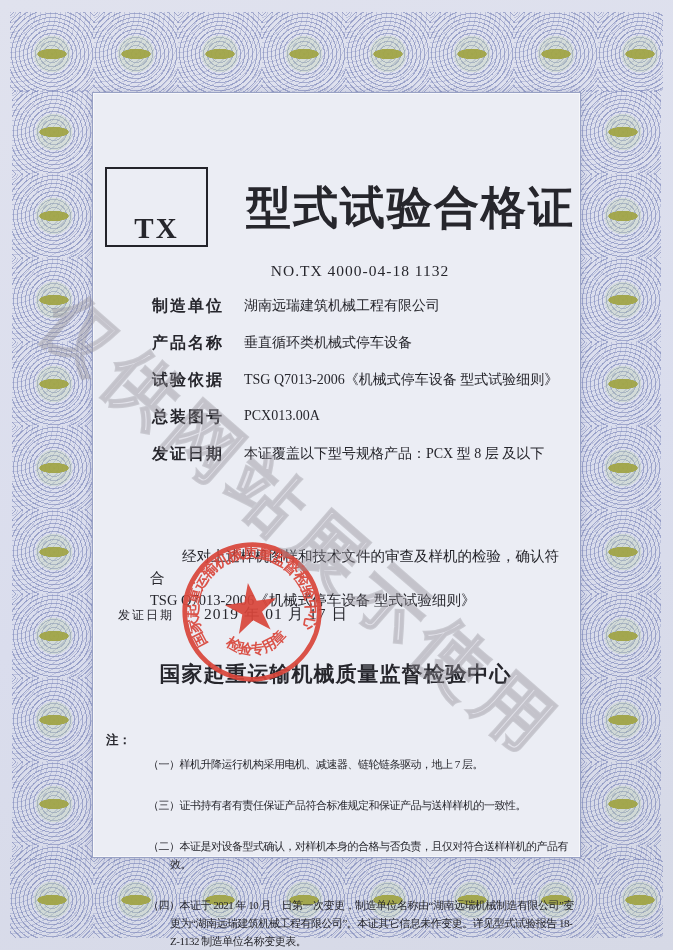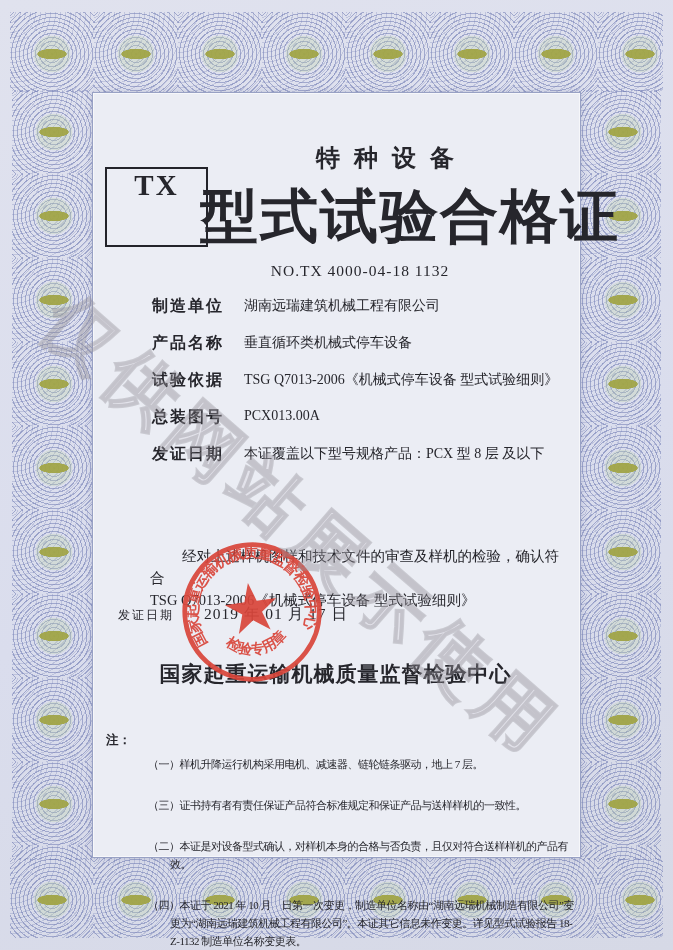--- a/index.html
+++ b/index.html
@@ -25,27 +25,27 @@
   
   .panel{
     position:absolute;left:92px;top:92px;width:487px;height:764px;
     background:#ebedf4;border:1px solid #98a1c4;
     box-shadow:inset 0 0 0 1px rgba(255,255,255,.55), 0 0 6px rgba(90,100,150,.25);
     z-index:1;
   }
   
   .tx-box{
     position:absolute;left:105px;top:167px;width:99px;height:76px;
-    border:2px solid #23232a;display:flex;align-items:flex-start;justify-content:center;
+    border:2px solid #23232a;display:flex;align-items:flex-end;justify-content:center;
     font-size:29px;font-weight:700;letter-spacing:2px;z-index:2;
   }
   .title-small{position:absolute;left:225px;top:142px;width:320px;text-align:center;
     font-size:24px;font-weight:700;letter-spacing:14px;text-indent:14px;z-index:2;}
   .title-large{position:absolute;left:200px;top:178px;width:375px;text-align:right;
-    font-size:58px;font-weight:700;letter-spacing:2px;white-space:nowrap;z-index:2;font-family:Liberation Serif, serif;}
+    font-size:45px;font-weight:700;letter-spacing:2px;white-space:nowrap;z-index:2;font-family:Liberation Serif, serif;}
   .cert-no{position:absolute;left:200px;top:262px;width:320px;text-align:center;
     font-size:15.5px;letter-spacing:1px;z-index:2;}
   
   .fields{position:absolute;left:126px;top:296px;width:440px;z-index:2;}
   .frow{height:37px;display:flex;align-items:flex-start;margin-left:26px;}
   .flabel{flex:0 0 84px;font-weight:700;font-size:16px;letter-spacing:2px;white-space:nowrap;}
   .fvalue{margin-left:8px;font-size:14px;padding-top:1px;white-space:nowrap;}
   
   .statement{position:absolute;left:150px;top:514px;width:414px;font-size:14.5px;line-height:22px;z-index:2;}
   .statement .l1{text-indent:32px;margin-top:31px;}
@@ -81,21 +81,20 @@
   <div class="band top"></div>
   <div class="band bottom"></div>
   <div class="band left"></div>
   <div class="band right"></div>
 
   <div class="panel"></div>
 
   <div class="tx-box">
     <span>TX</span>
   </div>
-  <div class="title-small">特种设备</div>
   <div class="title-large">型式试验合格证</div>
   <div class="cert-no">NO.TX 4000-04-18 1132</div>
 
   <div class="fields">
     <div class="frow">
       <span class="flabel">制造单位</span>
       <span class="fvalue">湖南远瑞建筑机械工程有限公司</span>
     </div>
     <div class="frow">
       <span class="flabel">产品名称</span>

